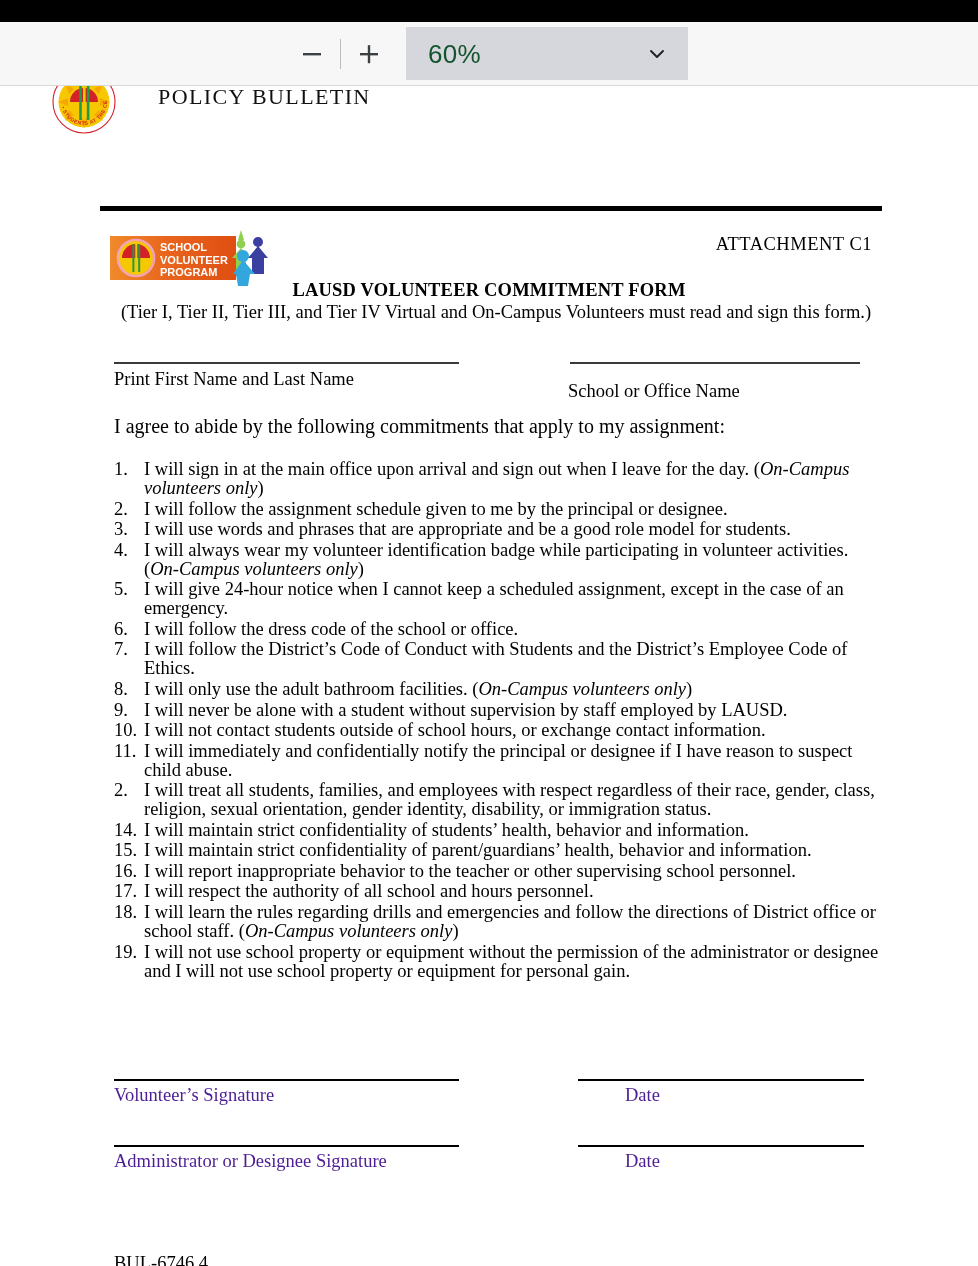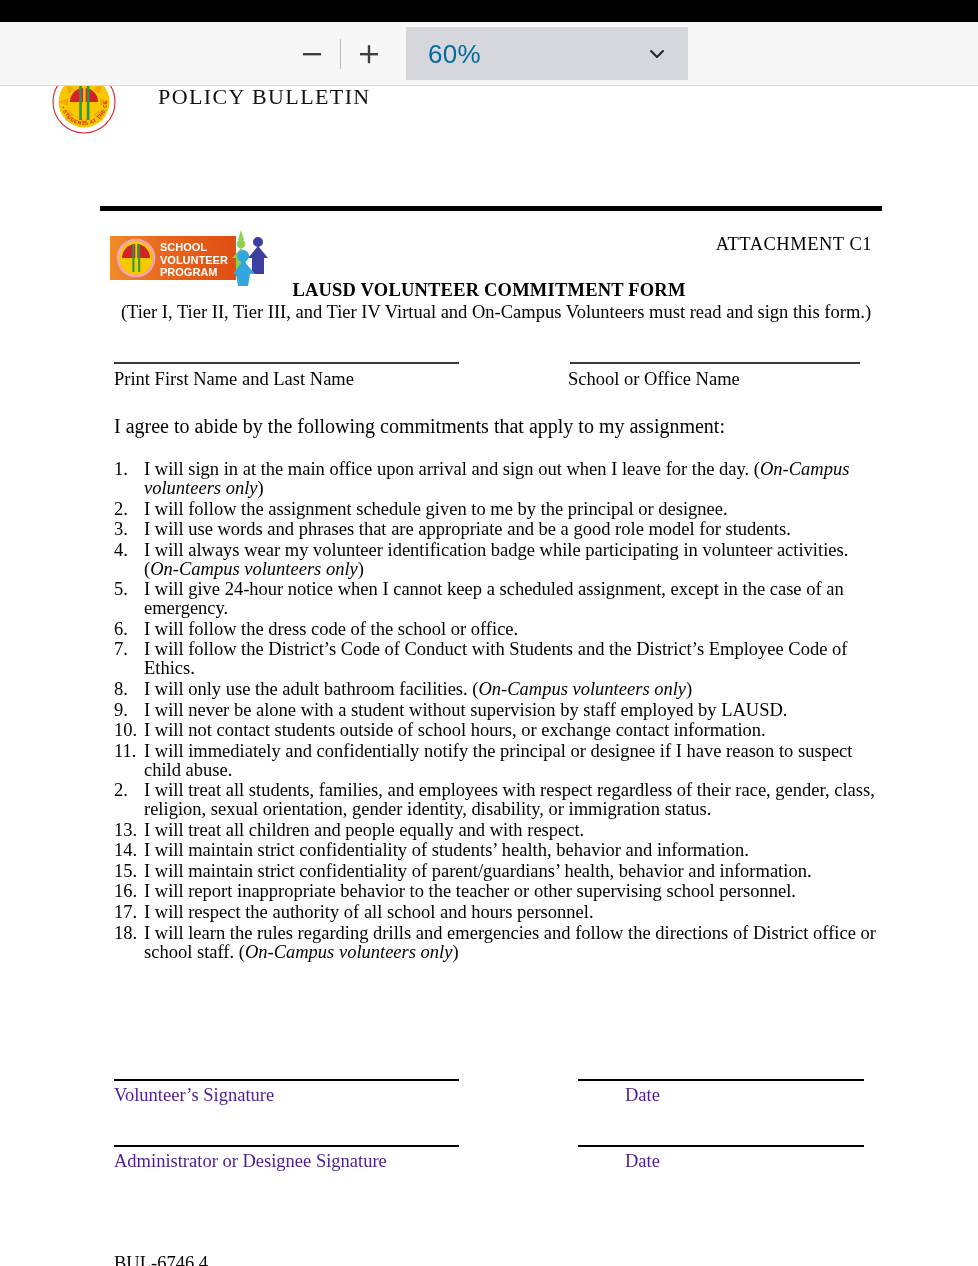--- a/index.html
+++ b/index.html
@@ -34,21 +34,21 @@
   .vdivider { width:1px; height:30px; background:#bdbdbd; margin:0 6px; }
 
   #zoom-select {
     width:282px; height:53px;
     background:#d6d7dc;
     margin-left:15px;
     display:flex; align-items:center; justify-content:space-between;
     padding:0 20px 0 22px;
     cursor:pointer; border:none;
   }
-  #zoom-value { font-size:26px; color:#0369a1; letter-spacing:0.3px; line-height:1; }
+  #zoom-value { font-size:26px; color:#14532d; letter-spacing:0.3px; line-height:1; }
   #zoom-caret { display:flex; align-items:center; color:#202124; }
 
   
   #doc { position:relative; width:978px; height:1180px; background:#fff; }
 
   
   #doc-header {
     position:absolute; left:0; top:0; width:978px; height:52px;
     overflow:hidden;
   }
@@ -227,21 +227,21 @@
     </svg>
   </div>
 
   <div id="form-title">LAUSD VOLUNTEER COMMITMENT FORM</div>
   <div id="form-subtitle">(Tier I, Tier II, Tier III, and Tier IV Virtual and On-Campus Volunteers must read and sign this form.)</div>
 
   <div class="field-line" style="left:114px; top:276px; width:345px;"></div>
   <div class="field-label" style="left:114px; top:283px;">Print First Name and Last Name</div>
 
   <div class="field-line" style="left:570px; top:276px; width:290px;"></div>
-  <div class="field-label" style="left:568px; top:283px;">School or Office Name</div>
+  <div class="field-label" style="left:568px; top:295px;">School or Office Name</div>
 
   <div id="intro-line">I agree to abide by the following commitments that apply to my assignment:</div>
 
   <ol id="commit-list">
       <li>
         <span class="num">1.</span>
         <span class="txt">I will sign in at the main office upon arrival and sign out when I leave for the day. (<em>On-Campus volunteers only</em>)</span>
       </li>
       <li>
         <span class="num">2.</span>
@@ -281,42 +281,42 @@
       </li>
       <li>
         <span class="num">11.</span>
         <span class="txt">I will immediately and confidentially notify the principal or designee if I have reason to suspect child abuse.</span>
       </li>
       <li>
         <span class="num">2.</span>
         <span class="txt">I will treat all students, families, and employees with respect regardless of their race, gender, class, religion, sexual orientation, gender identity, disability, or immigration status.</span>
       </li>
       <li>
-        <span class="num">13.</span>
-        <span class="txt">I will treat all children and people equally and with respect.</span>
-      </li>
-      <li>
         <span class="num">14.</span>
         <span class="txt">I will maintain strict confidentiality of students’ health, behavior and information.</span>
       </li>
       <li>
         <span class="num">15.</span>
         <span class="txt">I will maintain strict confidentiality of parent/guardians’ health, behavior and information.</span>
       </li>
       <li>
         <span class="num">16.</span>
         <span class="txt">I will report inappropriate behavior to the teacher or other supervising school personnel.</span>
       </li>
       <li>
         <span class="num">17.</span>
         <span class="txt">I will respect the authority of all school and hours personnel.</span>
       </li>
       <li>
         <span class="num">18.</span>
         <span class="txt">I will learn the rules regarding drills and emergencies and follow the directions of District office or school staff. (<em>On-Campus volunteers only</em>)</span>
+      </li>
+      <li>
+        <span class="num">19.</span>
+        <span class="txt">I will not use school property or equipment without the permission of the administrator or designee and I will not use school property or equipment for personal gain.</span>
       </li>
     </ol>
 
   <div class="sig-line" style="left:114px; top:993px; width:345px;"></div>
   <div class="sig-label" style="left:114px; top:999px;">Volunteer’s Signature</div>
   <div class="sig-line" style="left:578px; top:993px; width:286px;"></div>
   <div class="sig-label" style="left:625px; top:999px;">Date</div>
 
   <div class="sig-line" style="left:114px; top:1059px; width:345px;"></div>
   <div class="sig-label" style="left:114px; top:1065px;">Administrator or Designee Signature</div>

